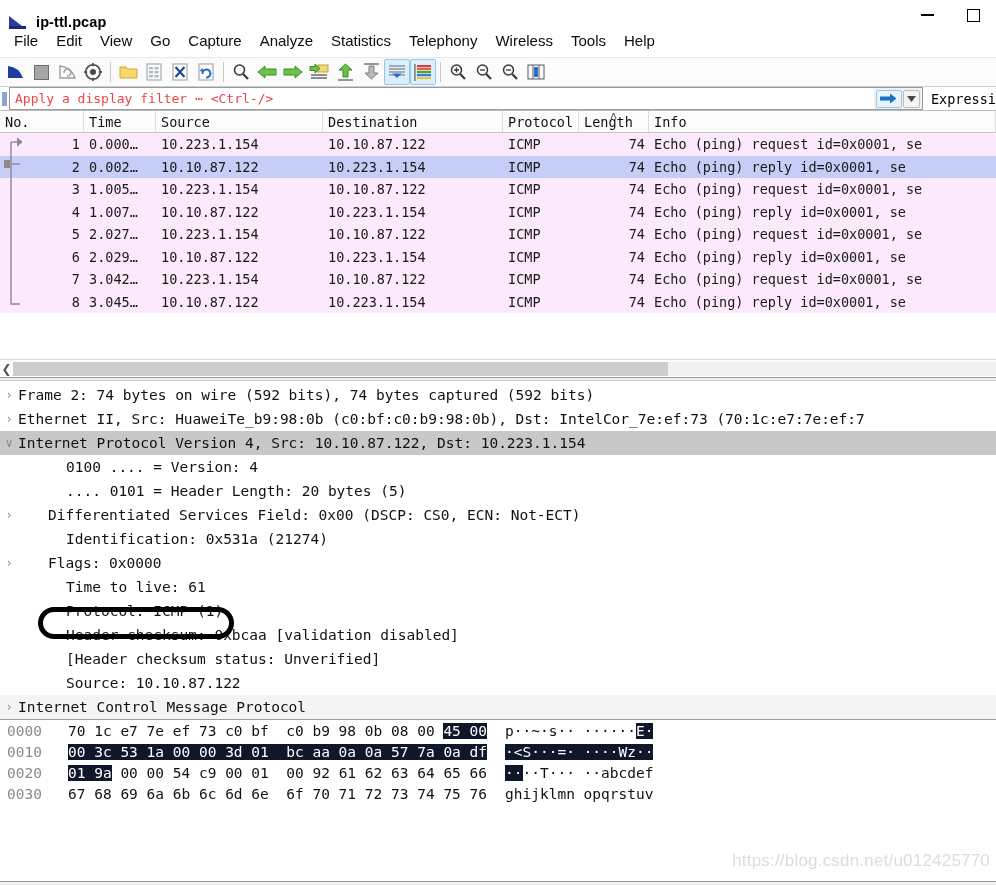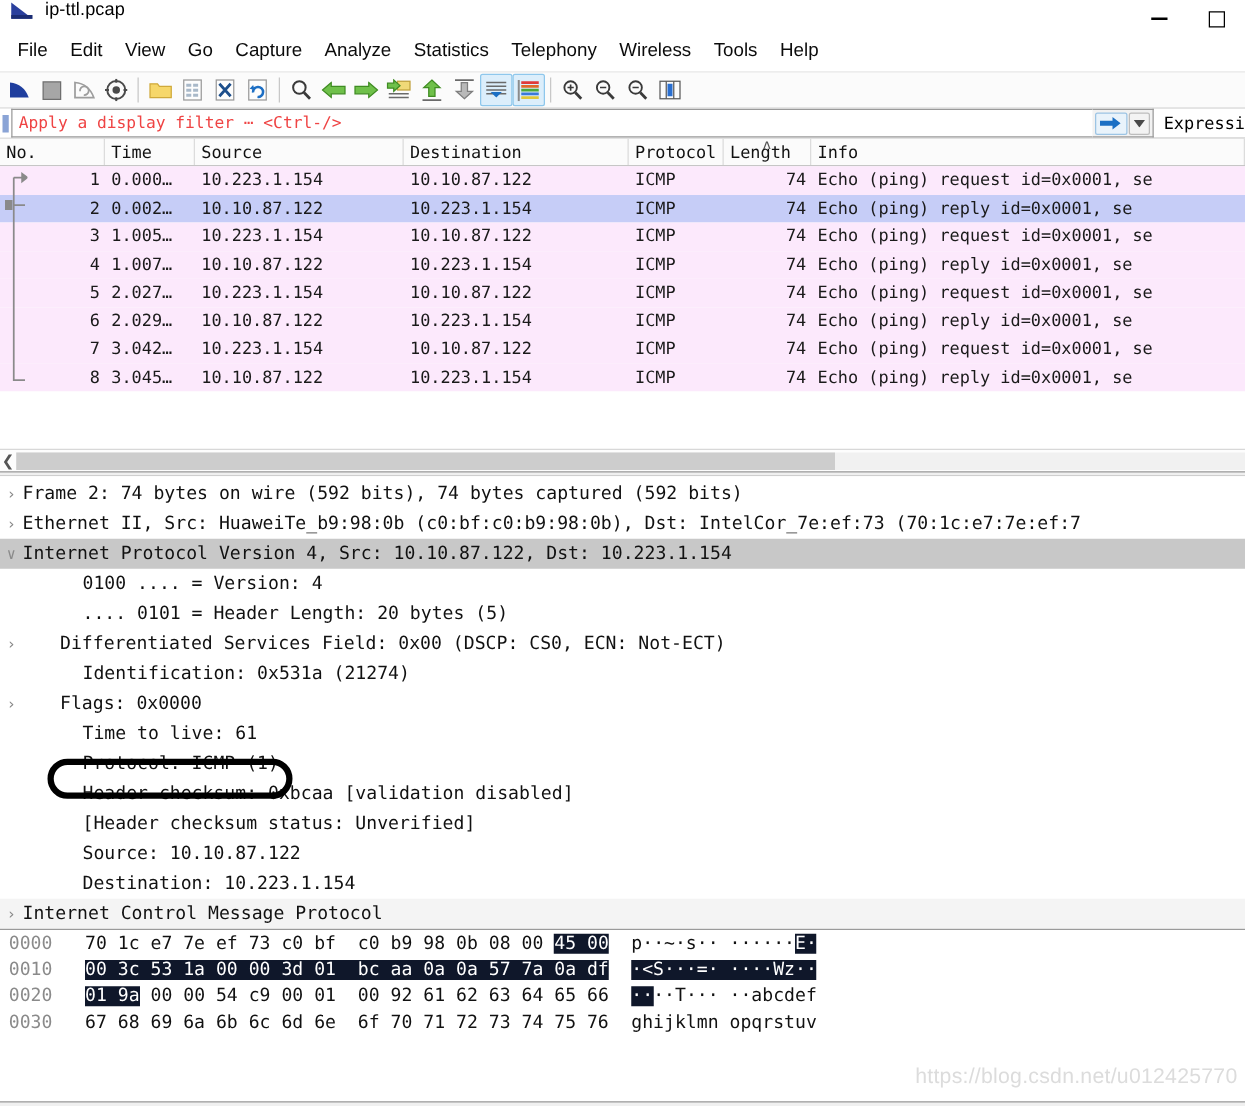--- a/index.html
+++ b/index.html
@@ -7,22 +7,22 @@
     margin: 0; padding: 0;
     width: 996px; height: 885px;
     overflow: hidden;
     background: #ffffff;
     font-family: "Liberation Sans", sans-serif;
   }
   #app { position: relative; width: 996px; height: 885px; background:#fff; }
 
   
   .titlebar {
-    height: 30px; display: flex; align-items: flex-start;
-    background: #ffffff; position: relative;
+    height: 30px; display: flex; align-items: flex-end;
+    background: #ffffff; position: relative; font-weight: bold;
   }
   .shark-logo {
     width: 18px; height: 16px; margin-left: 9px; margin-right: 9px;
     position: relative;
   }
   .shark-logo .fin {
     position: absolute; left: 0; top: 2px;
     width: 0; height: 0;
     border-left: 17px solid #2a3f9d;
     border-top: 13px solid transparent;
@@ -529,24 +529,20 @@
         <span class="dtext ind2">Header checksum: 0xbcaa [validation disabled]</span>
       </div>
       <div class="drow">
         <span class="twisty none"></span>
         <span class="dtext ind2">[Header checksum status: Unverified]</span>
       </div>
       <div class="drow">
         <span class="twisty none"></span>
         <span class="dtext ind2">Source: 10.10.87.122</span>
       </div>
-      <div class="drow">
-        <span class="twisty none"></span>
-        <span class="dtext ind2">Destination: 10.223.1.154</span>
-      </div>
       <div class="drow shaded">
         <span class="twisty">›</span>
         <span class="dtext ind0">Internet Control Message Protocol</span>
       </div>
     </div>
 
   <div class="annot" style="left:38px; top:607px; width:196px; height:32px;"></div>
 
   <div class="hex-pane" id="hex-pane">
       <div class="hrow"><span class="hoff">0000</span><span class="hbytes"><span>70 1c e7 7e ef 73 c0 bf  c0 b9 98 0b 08 00 </span><span class="hl">45 00</span></span><span class="hascii"><span>p··~·s·· ······</span><span class="hl">E·</span></span></div>

